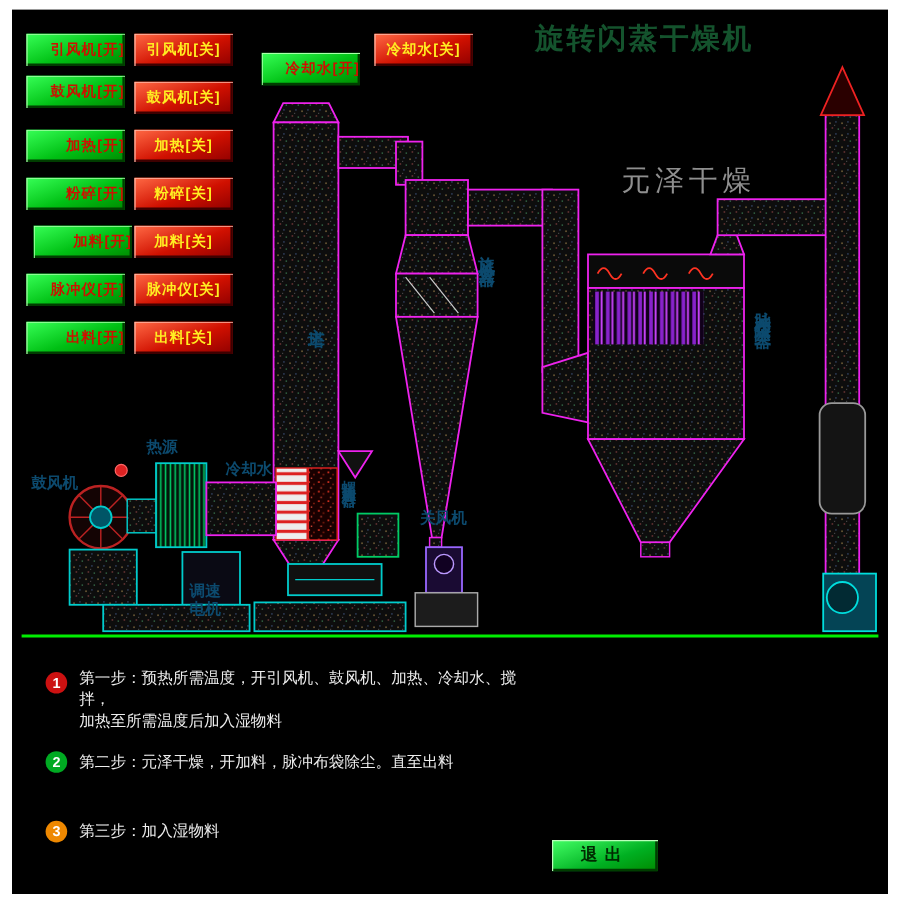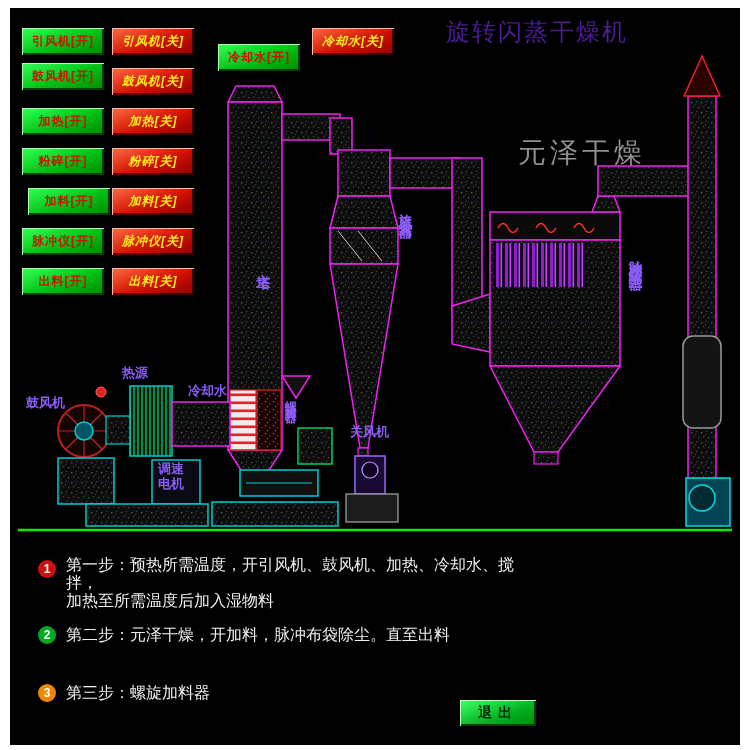--- a/index.html
+++ b/index.html
@@ -12,45 +12,45 @@
 
   .hb {
     position:absolute; width:82px; height:27px; padding:0; border:none;
     font-family:inherit; font-weight:bold; font-size:12px; cursor:pointer;
     letter-spacing:1px;
   }
   .hb.g {
     background:linear-gradient(160deg,#37ff57 0%,#00c014 55%,#008a00 100%);
     color:#cc1100;
     box-shadow: inset 1px 1px 0 #aaffaa, inset -2px -2px 0 #003d00, 2px 2px 2px #000;
+    text-align: right;
   }
   .hb.r {
     background:linear-gradient(160deg,#ff6a45 0%,#d01000 55%,#8f0000 100%);
     color:#ffee22;
     box-shadow: inset 1px 1px 0 #ffbbaa, inset -2px -2px 0 #3d0000, 2px 2px 2px #000;
-    font-style: italic;
   }
 
-  .title { position:absolute; left:446px; top:16px; color:#4c1d95; font-size:24px; font-weight:normal; letter-spacing:2px; }
-  .watermark { position:absolute; left:518px; top:134px; color:#a8a8a8; font-size:28px; letter-spacing:4px; opacity:.85; }
+  .title { position:absolute; left:446px; top:16px; color:#14532d; font-size:24px; font-weight:bold; letter-spacing:2px; }
+  .watermark { position:absolute; left:518px; top:134px; color:#a8a8a8; font-size:24px; letter-spacing:4px; opacity:.85; }
 
-  .lbl { position:absolute; color:#8b5cf6; font-size:13px; font-weight:bold; line-height:1.15; }
+  .lbl { position:absolute; color:#0c4a6e; font-size:13px; font-weight:bold; line-height:1.15; }
   .vert { writing-mode:vertical-rl; text-orientation:upright; letter-spacing:3px; font-size:14px; }
 
   .step-circle {
     position:absolute; width:18px; height:18px; border-radius:50%;
     color:#fff; font-size:12px; font-weight:bold; text-align:center; line-height:18px;
   }
   .c1 { background:#cc1111; }
   .c2 { background:#00aa22; }
   .c3 { background:#ee8800; }
-  .step-text { position:absolute; color:#eeeeee; font-size:16px; line-height:18px; }
+  .step-text { position:absolute; color:#eeeeee; font-size:13px; line-height:18px; }
 
   .exit {
-    position:absolute; left:460px; top:700px; width:76px; height:26px;
+    position:absolute; left:460px; top:700px; width:88px; height:26px;
     background:linear-gradient(160deg,#44ff66 0%,#00b022 60%,#008a00 100%);
     color:#002a00; font-weight:bold; font-size:14px; border:none; font-family:inherit;
     box-shadow: inset 1px 1px 0 #bbffbb, inset -2px -2px 0 #003d00;
     letter-spacing:6px; cursor:pointer;
   }
 </style>
 </head>
 <body>
 
 <div class="panel"></div>
@@ -173,27 +173,27 @@
 <button class="hb g" style="left:218px;top:44px">冷却水[开]</button>
 <button class="hb r" style="left:312px;top:28px">冷却水[关]</button>
 
 <div class="lbl vert" style="left:256px;top:262px">主塔</div>
 <div class="lbl vert" style="left:398px;top:202px">旋风分离器</div>
 <div class="lbl vert" style="left:628px;top:248px">脉冲布袋除尘器</div>
 <div class="lbl vert" style="left:283px;top:390px;font-size:12px">螺旋加料器</div>
 <div class="lbl" style="left:26px;top:396px">鼓风机</div>
 <div class="lbl" style="left:122px;top:366px">热源</div>
 <div class="lbl" style="left:188px;top:384px">冷却水</div>
-<div class="lbl" style="left:158px;top:462px;width:30px">调速电机</div>
+<div class="lbl" style="left:158px;top:486px;width:30px">调速电机</div>
 <div class="lbl" style="left:350px;top:425px">关风机</div>
 
 <div class="step-circle c1" style="left:38px;top:560px">1</div>
 <div class="step-text" style="left:66px;top:556px">第一步：预热所需温度，开引风机、鼓风机、加热、冷却水、搅</div>
 <div class="step-text" style="left:66px;top:574px">拌，</div>
 <div class="step-text" style="left:66px;top:592px">加热至所需温度后加入湿物料</div>
 
 <div class="step-circle c2" style="left:38px;top:626px">2</div>
 <div class="step-text" style="left:66px;top:626px">第二步：元泽干燥，开加料，脉冲布袋除尘。直至出料</div>
 
 <div class="step-circle c3" style="left:38px;top:684px">3</div>
-<div class="step-text" style="left:66px;top:684px">第三步：螺旋加料器</div>
+<div class="step-text" style="left:66px;top:684px">第三步：加入湿物料</div>
 
 <button class="exit">退出</button>
 
 </body></html>

